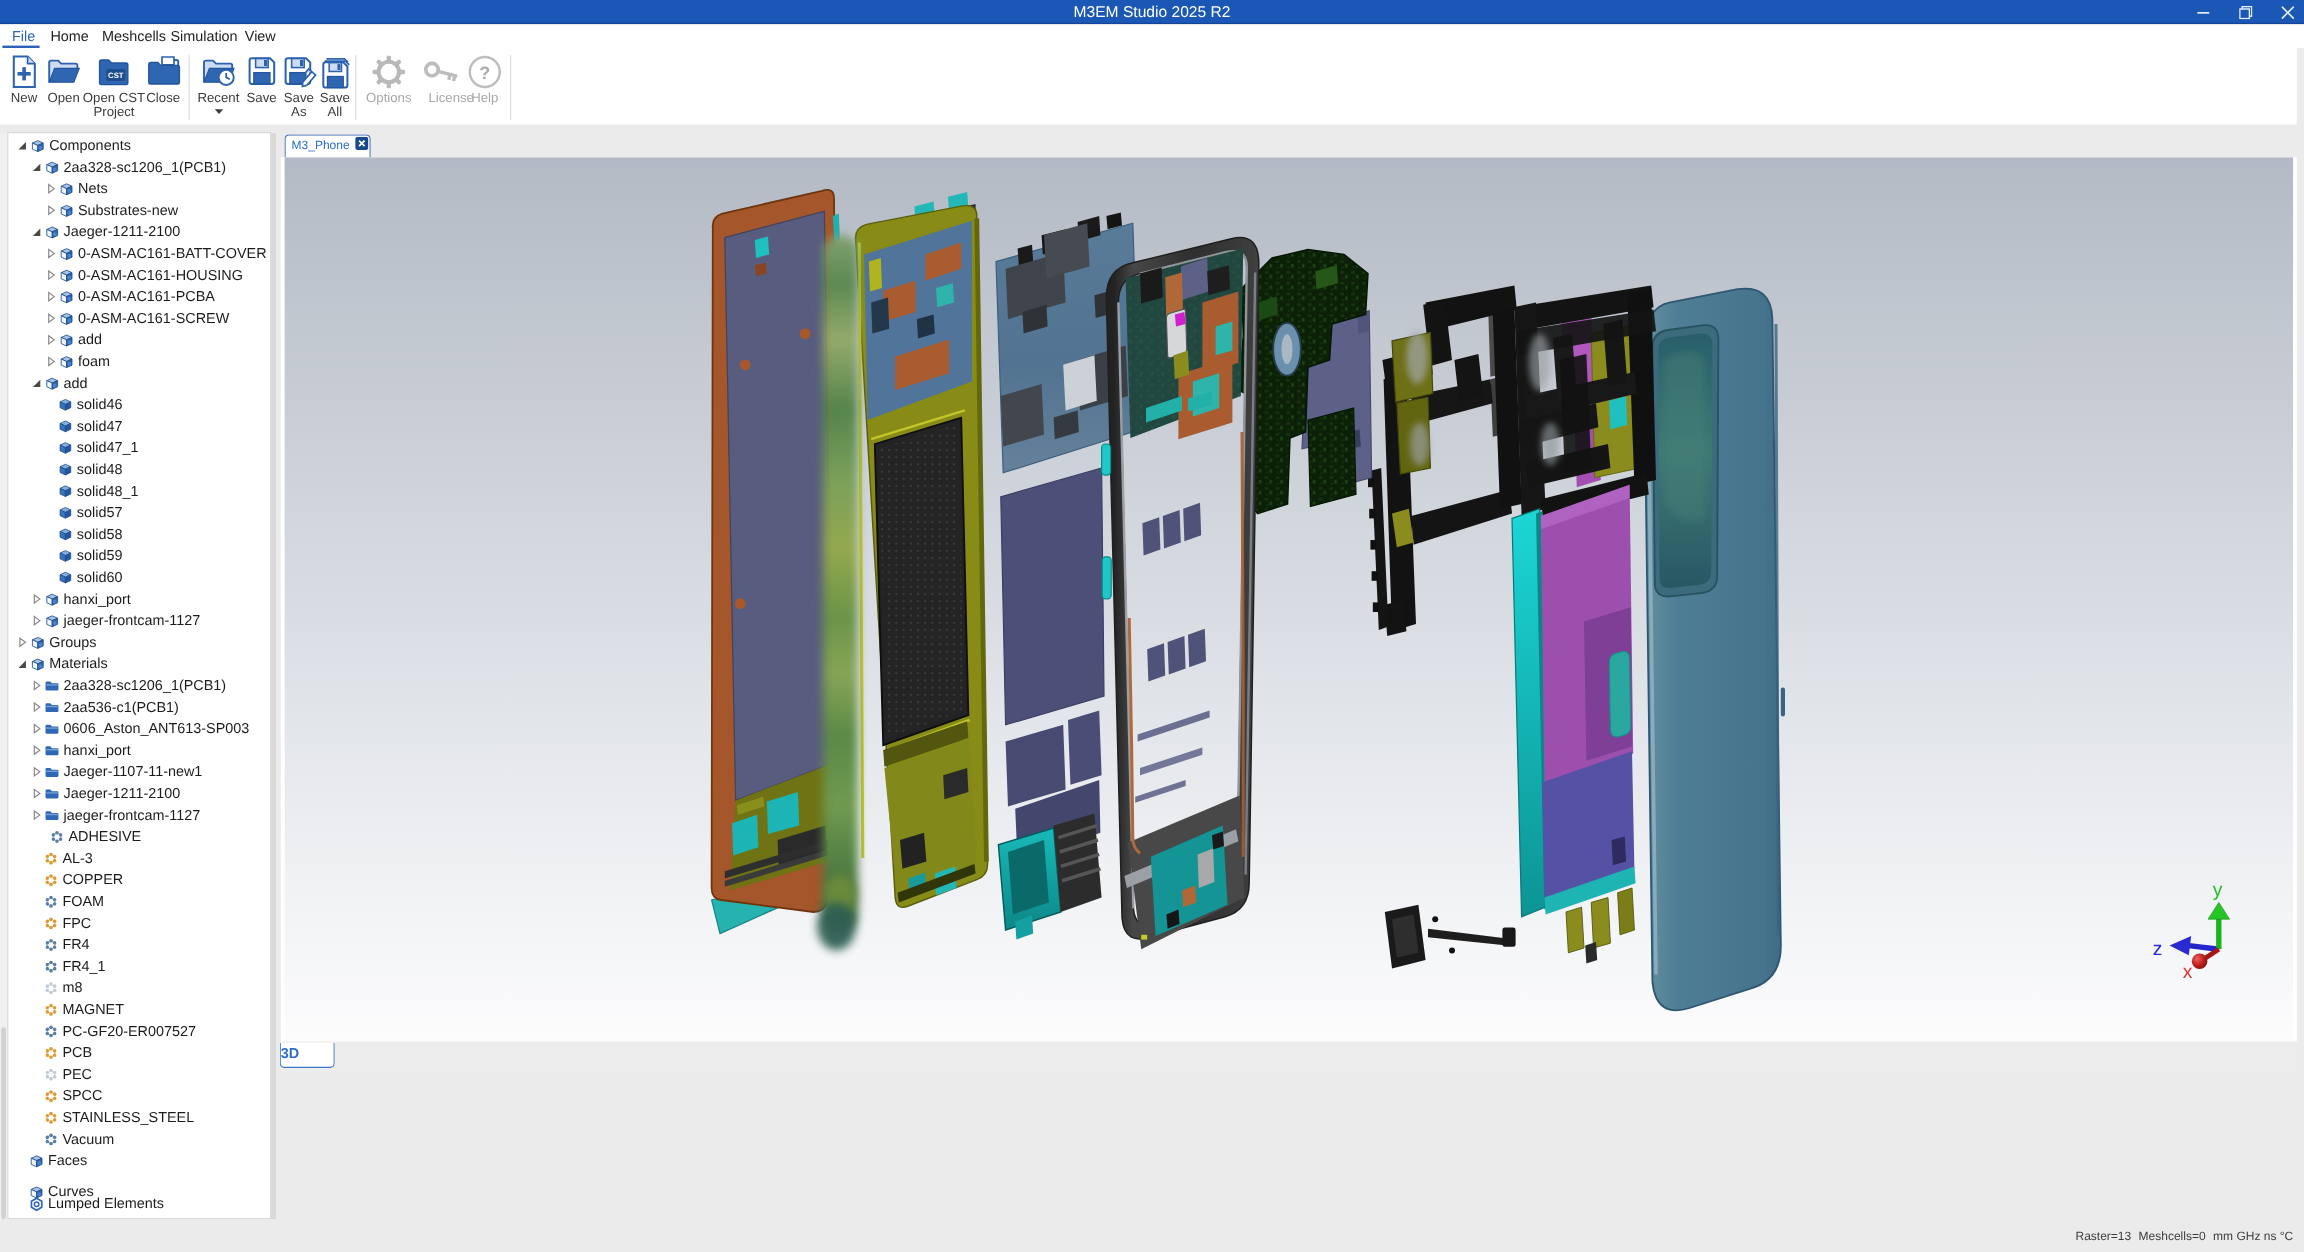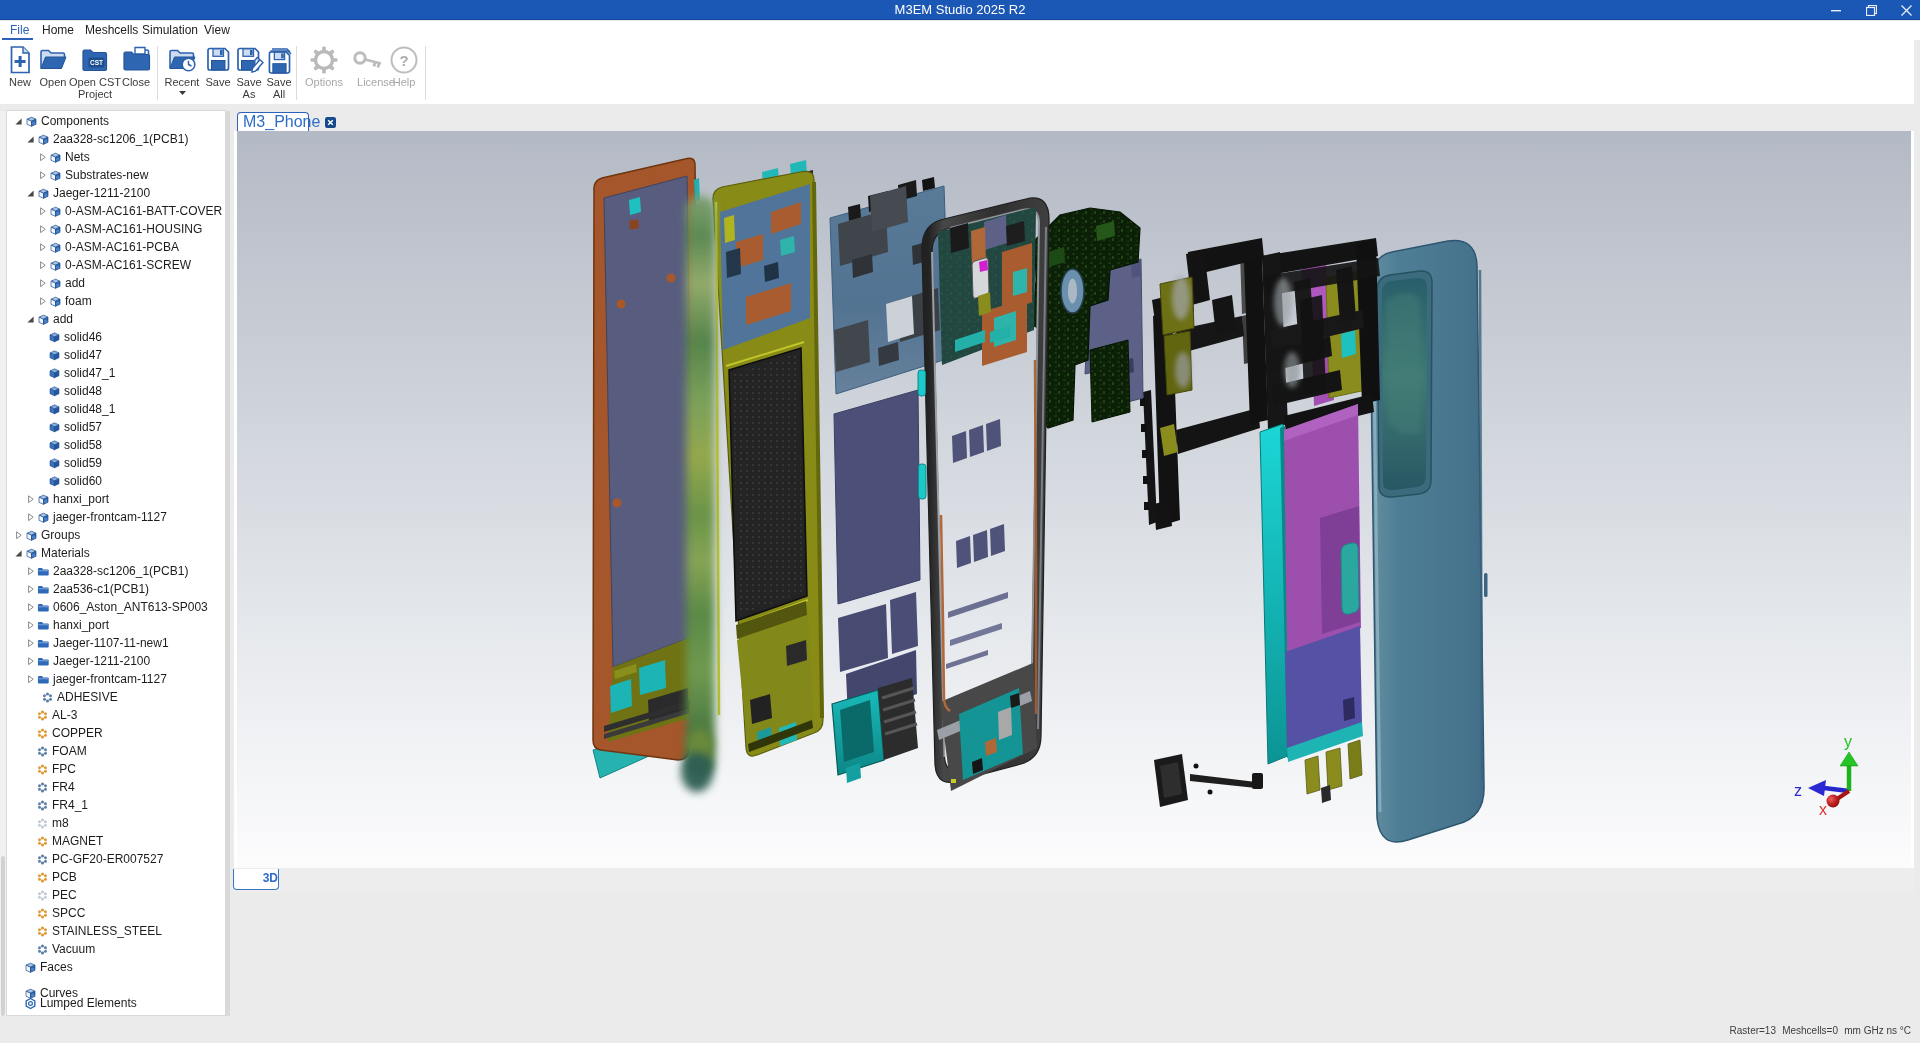--- a/index.html
+++ b/index.html
@@ -18,26 +18,26 @@
 #treesb{position:absolute;left:0;top:111px;width:6px;height:905px;background:#f0f0f0}
 #treesb .th{position:absolute;left:1px;width:4px;top:745px;height:160px;background:#d2d2d2;border-radius:2px}
 #tree{position:absolute;left:6px;top:110px;width:220px;height:906px;background:#fff;border:1px solid #d9d9d9;overflow:hidden;font-size:12px;color:#1c1c1c}
 .r{position:absolute;left:0;height:18px;display:flex;align-items:center;white-space:nowrap}
 .r svg{flex:0 0 auto}
 .ar{width:13px;height:13px;margin-right:0px}
 .ic{width:13px;height:13px;margin-right:3px}
 #vdiv{position:absolute;left:226px;top:111px;width:4px;height:905px;background:#d9d9d9}
 #main{position:absolute;left:230px;top:111px;width:1684px;height:932px}
 #tabstrip{position:absolute;left:4px;top:0px;width:1684px;height:20px;background:#ebebeb}
-#tab1{position:absolute;left:7px;top:1px;width:72px;height:20px;background:#fff;border:1px solid #2e62b8;border-bottom:none;border-radius:4px 4px 0 0;color:#2d6cc8;font-size:16px;line-height:18px;padding-left:5px}
+#tab1{position:absolute;left:7px;top:1px;width:72px;height:20px;background:#fff;border:1px solid #2e62b8;border-bottom:none;border-radius:4px 4px 0 0;color:#2d6cc8;font-size:10px;line-height:18px;padding-left:5px}
 #tab1{white-space:nowrap}
 #vpwrap{position:absolute;left:4px;top:20px;width:1680px;height:737px;background:#fff}
 #vp{position:absolute;left:3px;top:0px;width:1674px;height:737px}
 #strip3d{position:absolute;left:4px;top:757px;width:1680px;height:25px;background:#ededed}
-#tab3d{position:absolute;left:3px;top:758px;width:46px;height:21px;background:#fff;border:1px solid #3a76c4;border-top:none;border-radius:0 0 4px 4px;color:#2d6cc8;font-size:12px;font-weight:bold;text-align:right;line-height:19px}
+#tab3d{position:absolute;left:3px;top:758px;width:46px;height:21px;background:#fff;border:1px solid #3a76c4;border-top:none;border-radius:0 0 4px 4px;color:#2d6cc8;font-size:12px;font-weight:bold;text-align:left;line-height:19px}
 #messages{position:absolute;left:4px;top:782px;width:1678px;height:124px;background:#fff;border:1px solid #c9c9c9}
 #msghdr{position:absolute;left:0;top:0;width:100%;height:22px;background:#f3f3f3;font-size:12px;color:#3a3a3a;display:flex;align-items:center;gap:9px;padding-left:11px}
 #msghdr b{font-weight:bold;margin-right:2px;letter-spacing:.2px}
 #statusbar{position:absolute;left:-230px;top:906px;width:1920px;height:26px;background:#ebebeb;font-size:10px;color:#3d3d3d}
 #statusbar span{position:absolute;top:8px}
 </style></head>
 <body>
 <div id="titlebar">M3EM Studio 2025 R2
   <div id="winbtns">
     <svg width="11" height="11" viewBox="0 0 11 11">

